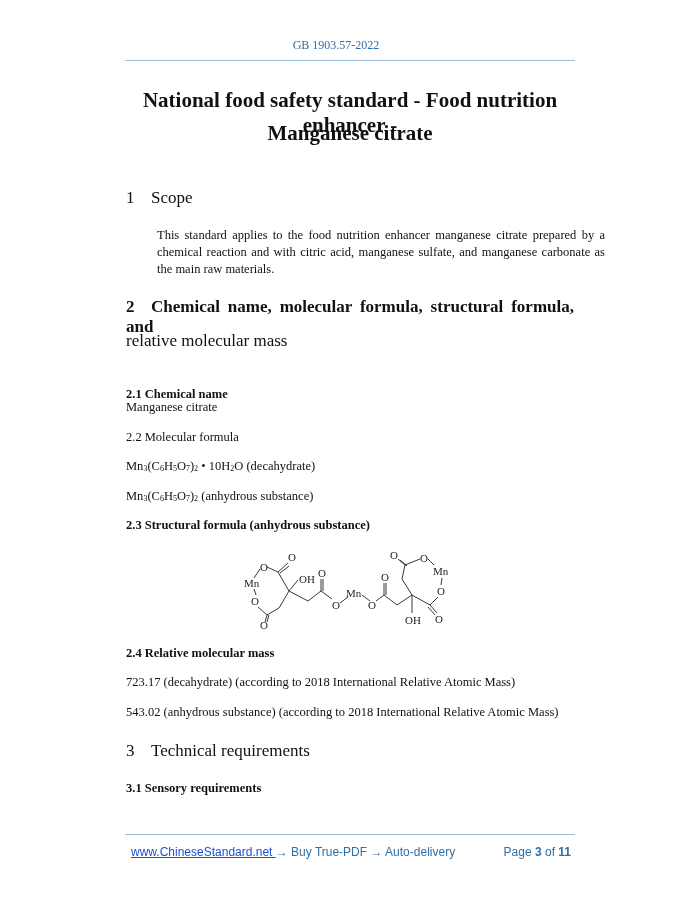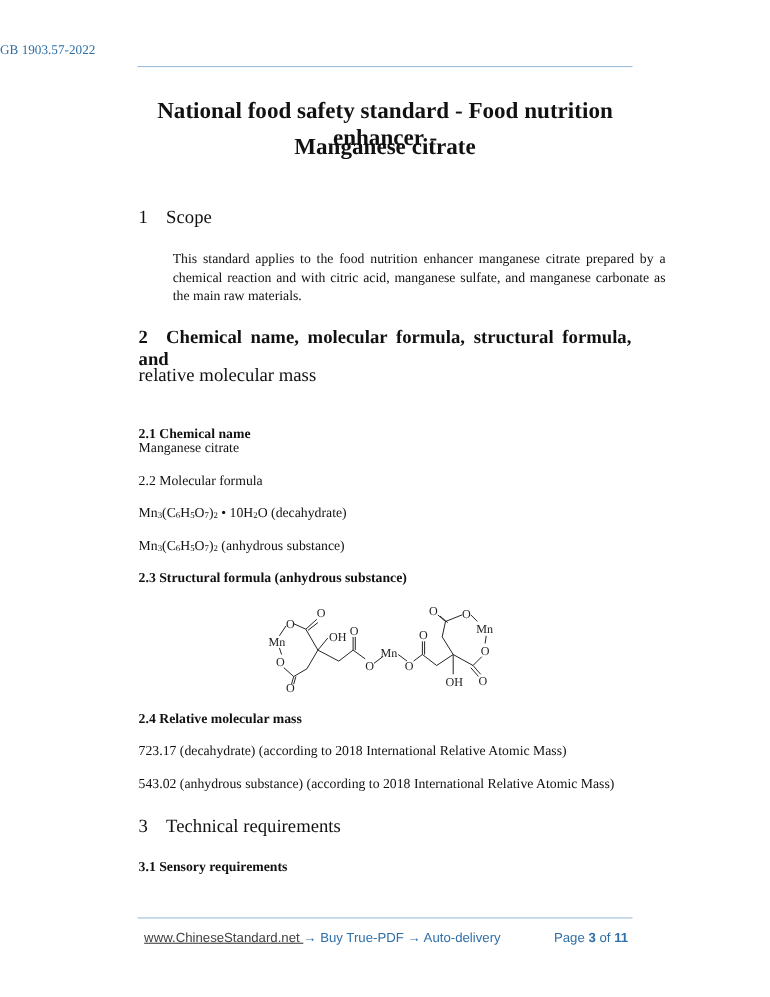--- a/index.html
+++ b/index.html
@@ -1,32 +1,32 @@
 <!DOCTYPE html>
 <html><head>
   <meta charset="utf-8">
   <style>
     html, body { margin: 0; padding: 0; background: #ffffff; }
     body { width: 700px; height: 906px; position: relative; overflow: hidden; font-family: "Liberation Serif", serif; color: #111; }
-    .header-code { position: absolute; top: 38px; left: 0; width: 648px; font-size: 12px; color: #2f6fa8; }
+    .header-code { position: absolute; top: 38px; left: 12px; width: 648px; text-align: center; font-size: 12px; color: #2f6fa8; }
     .header-rule { position: absolute; top: 60px; left: 125px; width: 450px; height: 1px; background: #9cbdd9; }
     .title { position: absolute; left: 125px; width: 450px; text-align: center; font-weight: bold; font-size: 21px; }
     .h1 { position: absolute; left: 126px; font-weight: normal; font-size: 17px; }
     .h1 .num { display: inline-block; width: 25px; }
     .h1-wide { position: absolute; left: 126px; width: 448px; font-weight: bold; font-size: 17px; text-align: justify; text-align-last: justify; }
     .h2 { position: absolute; left: 126px; font-weight: bold; font-size: 12.5px; }
     .p { position: absolute; left: 126px; font-size: 12.5px; }
     .para { position: absolute; left: 126px; width: 448px; font-size: 12.5px; line-height: 17px; text-align: justify; margin-left: 31px; }
     sub { font-size: 8px; vertical-align: -1px; }
     .structure { position: absolute; left: 230px; top: 545px; width: 240px; height: 95px; }
     .structure svg { width: 240px; height: 95px; }
     .structure text { font-family: "Liberation Serif", serif; font-size: 11px; fill: #222; }
     .footer-rule { position: absolute; top: 834px; left: 125px; width: 450px; height: 1px; background: #9cbdd9; }
     .footer { position: absolute; top: 845px; left: 131px; width: 444px; font-family: "Liberation Sans", sans-serif; font-size: 12px; color: #2f6fa8; }
-    .footer .link { color: #404040; text-decoration: underline; }
+    .footer .link { color: #1d4ed8; text-decoration: underline; }
     .footer .page { position: absolute; right: 4px; top: 0; }
     .footer b { font-weight: bold; }
   </style>
 </head>
 <body>
 
 <div class="header-code">GB 1903.57-2022</div>
 <div class="header-rule"></div>
 
 <div class="title" style="top:88px;">National food safety standard - Food nutrition enhancer -</div>

